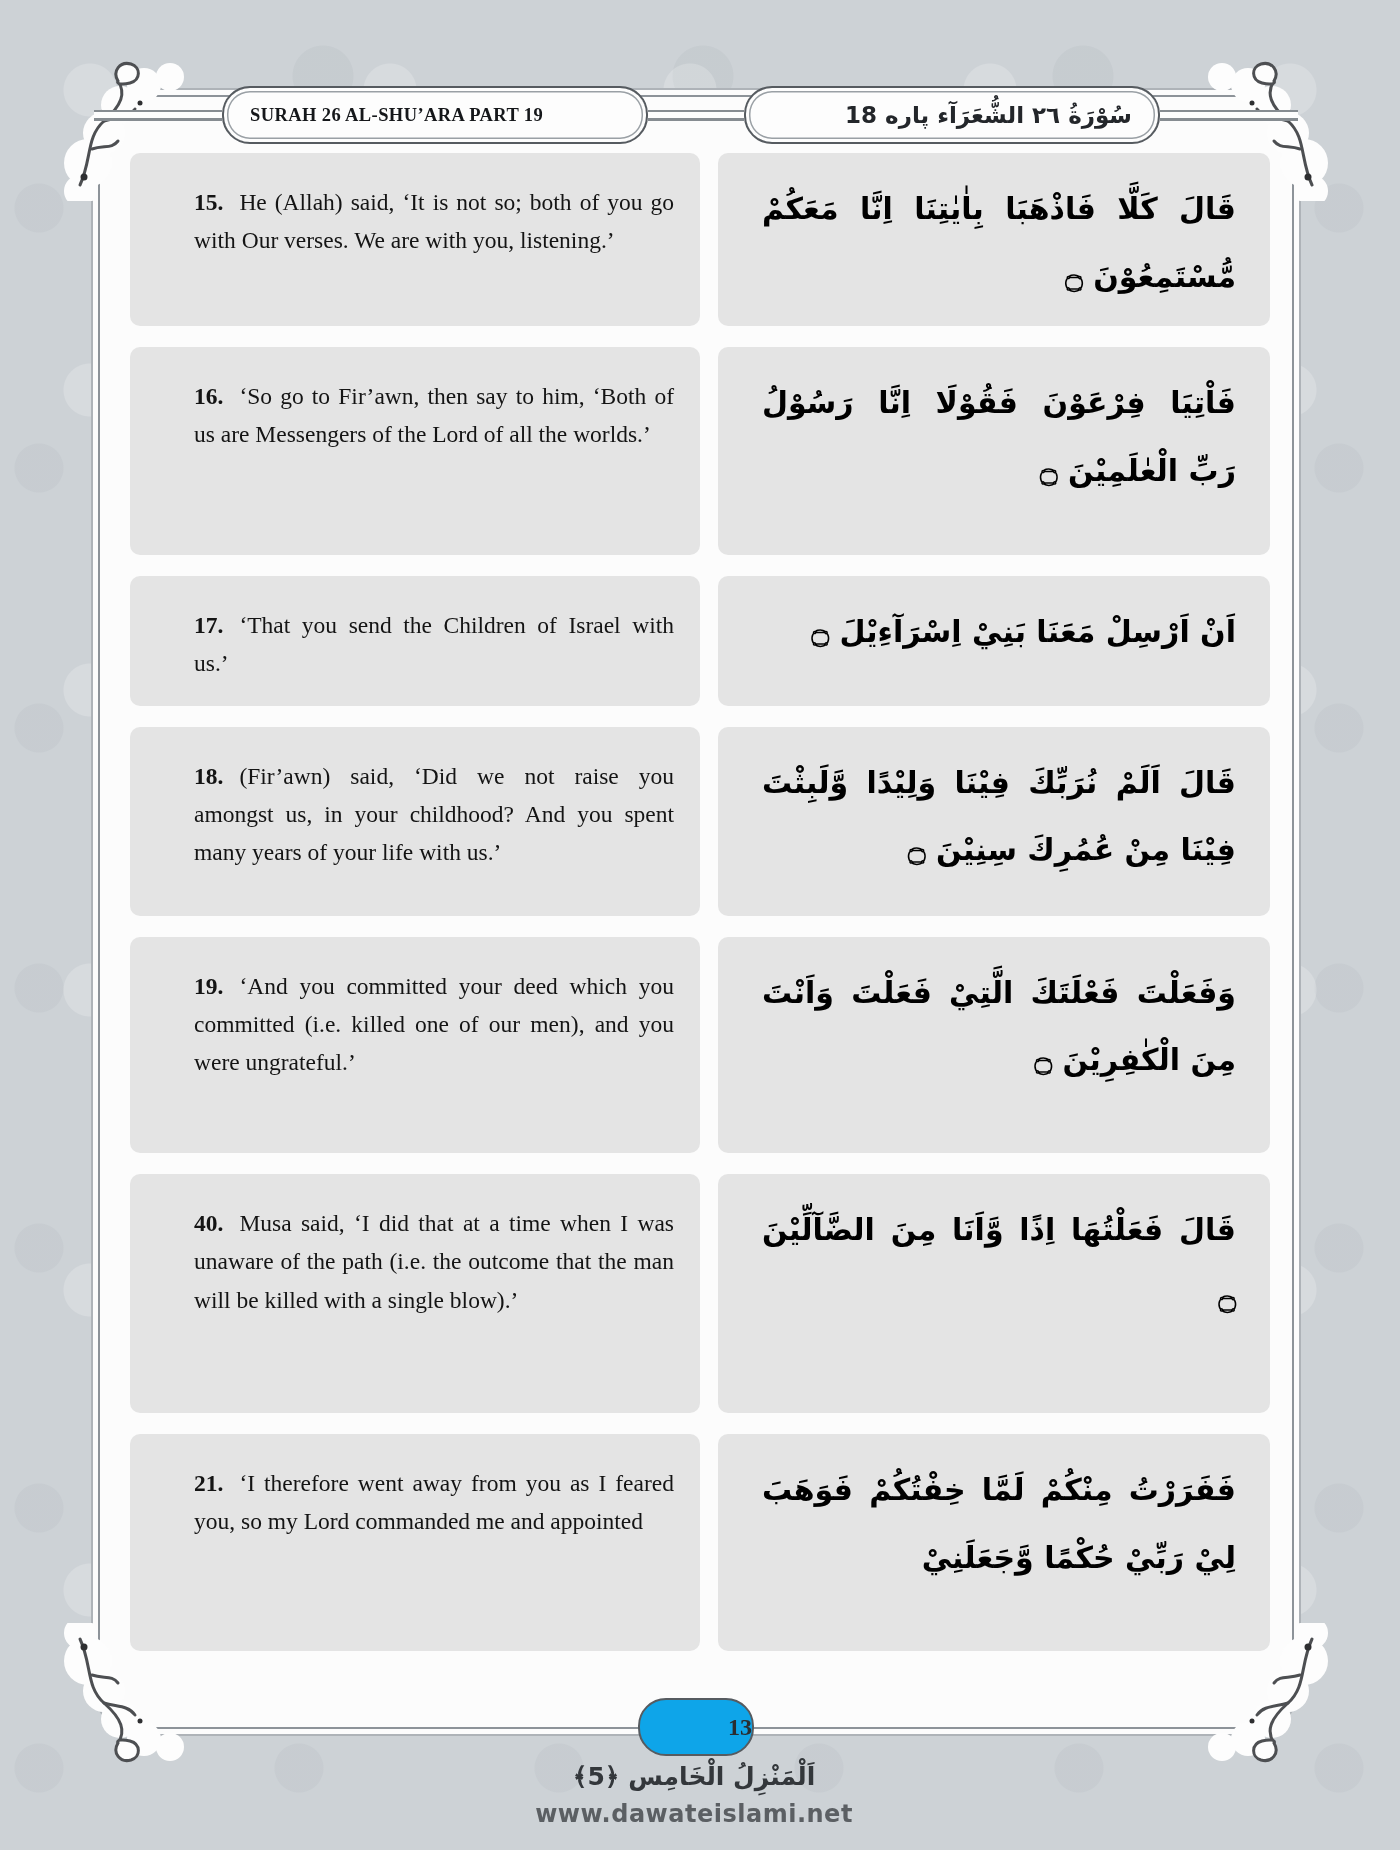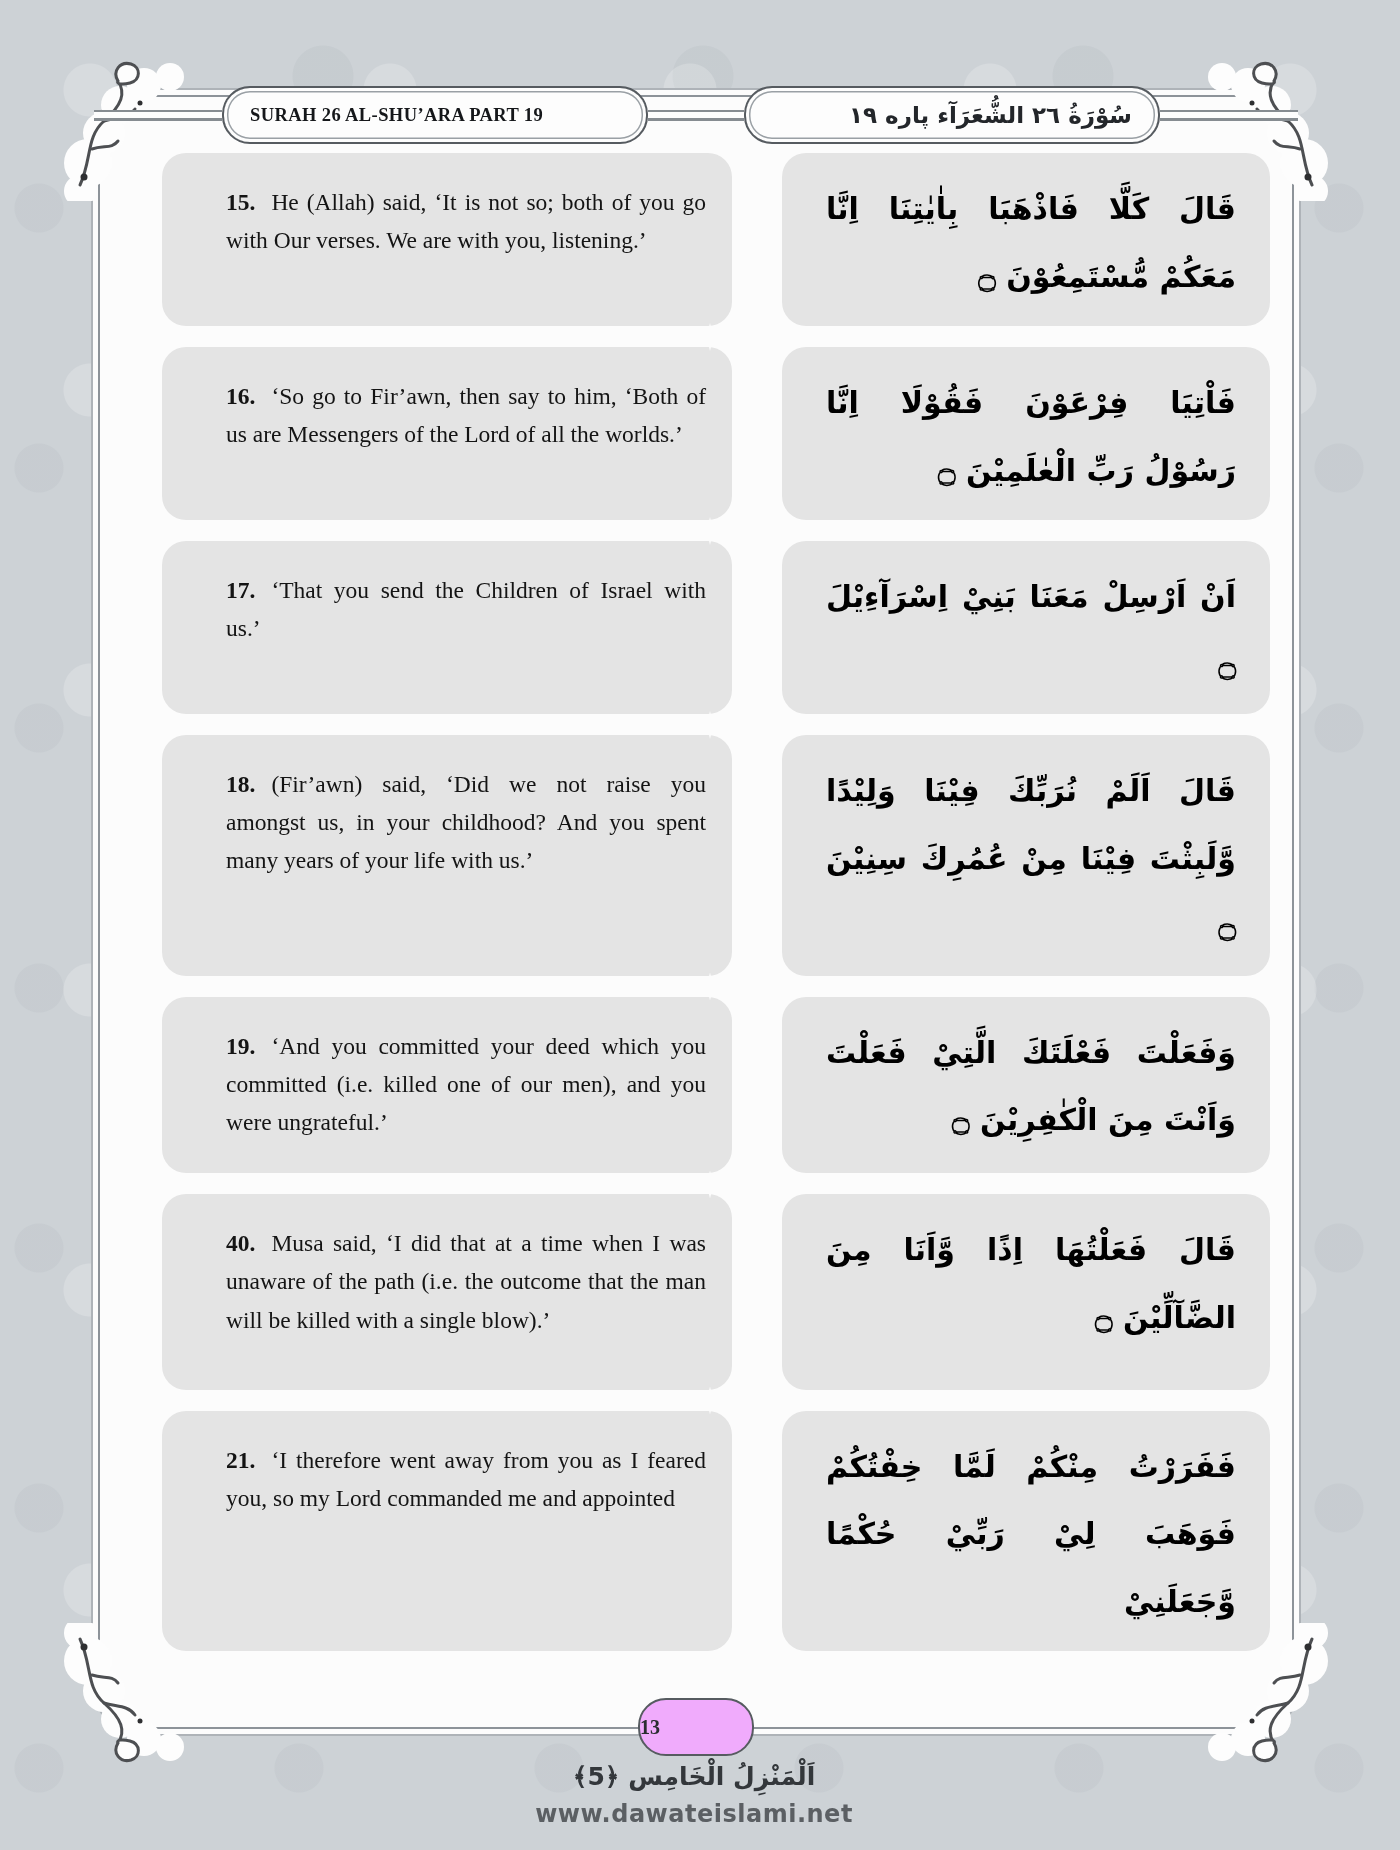--- a/index.html
+++ b/index.html
@@ -54,41 +54,41 @@
     position:absolute;left:30px;right:22px;top:56px;bottom:76px;
     display:flex;flex-direction:column;gap:21px;
   }
   .row{display:flex;gap:18px;position:relative;}
   .row:not(:last-child)::after{ 
     content:"";position:absolute;left:566px;bottom:-25px;width:28px;height:28px;
     background:var(--page,#fcfcfc);
     clip-path:polygon(50% 0,60% 40%,100% 50%,60% 60%,50% 100%,40% 60%,0 50%,40% 40%);
     z-index:3;
   }
-  .block{background:var(--block,#e4e4e4);border-radius:24px;margin-left:32px;}
+  .block{background:var(--block,#e4e4e4);border-radius:10px;}
   .en-block{width:570px;box-sizing:border-box;padding:30px 26px 18px 64px;}
   .en-text{
     font-size:23.5px;line-height:1.62;color:var(--text,#141414);
     text-align:justify;
   }
   .vnum{font-weight:bold;margin-right:16px;}
   .ar-block{
     flex:1;box-sizing:border-box;padding:22px 34px 16px 44px;
     font-family:"DejaVu Sans",sans-serif;font-weight:bold;
     font-size:30px;line-height:2.25;color:#000;
     direction:rtl;text-align:justify;
   }
 
   
   .page-oval{
     position:absolute;left:50%;bottom:-29px;transform:translateX(-50%);
-    width:112px;height:54px;background:#f0abfc;
+    width:112px;height:54px;background:#0ea5e9;
     border:2.5px solid #565b60;border-radius:28px;
-    display:flex;align-items:center;justify-content:flex-start;
-    font-weight:bold;font-size:20px;color:#2a2d30;z-index:6;
+    display:flex;align-items:center;justify-content:flex-end;
+    font-weight:bold;font-size:24px;color:#2a2d30;z-index:6;
   }
 
   
   .below{position:absolute;left:98px;width:1192px;text-align:center;}
   .manzil{top:1762px;font-family:"DejaVu Sans",sans-serif;font-weight:bold;font-size:25px;color:#33373b;direction:rtl;}
   .website{top:1800px;font-family:"DejaVu Sans",sans-serif;font-weight:bold;font-size:24px;color:#5b5f63;letter-spacing:.5px;}
 </style>
 </head>
 <body>
 
@@ -167,21 +167,21 @@
     </g>
   </svg>
 
   <div class="banner-bar">
     <div class="rod r1"></div>
     <div class="pill en">
       <span>SURAH 26 AL-SHU’ARA PART 19</span>
     </div>
     <div class="rod r2"></div>
     <div class="pill ar">
-      <span>سُوْرَةُ ٢٦ الشُّعَرَآء پاره ١٩</span>
+      <span>سُوْرَةُ ٢٦ الشُّعَرَآء پاره 18</span>
     </div>
     <div class="rod r3"></div>
   </div>
 
   <div class="content">
 
     <div class="row" style="flex:150 1 150px;">
       <div class="block en-block">
         <div class="en-text"><span class="vnum">15.</span><span>He (Allah) said, ‘It is not so; both of you go with Our verses. We are with you, listening.’</span></div>
       </div>

